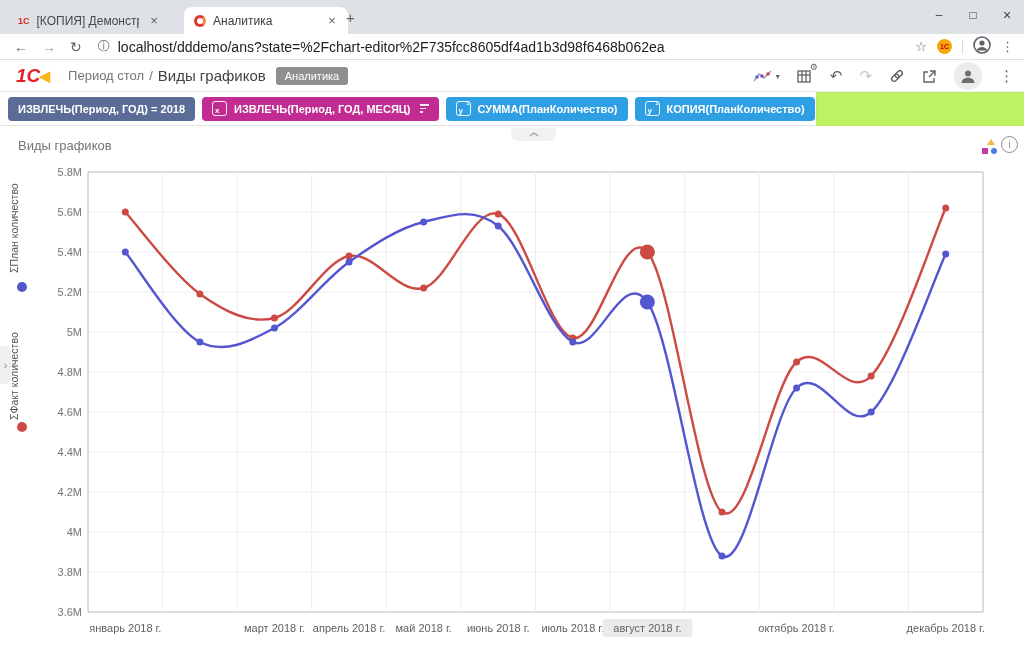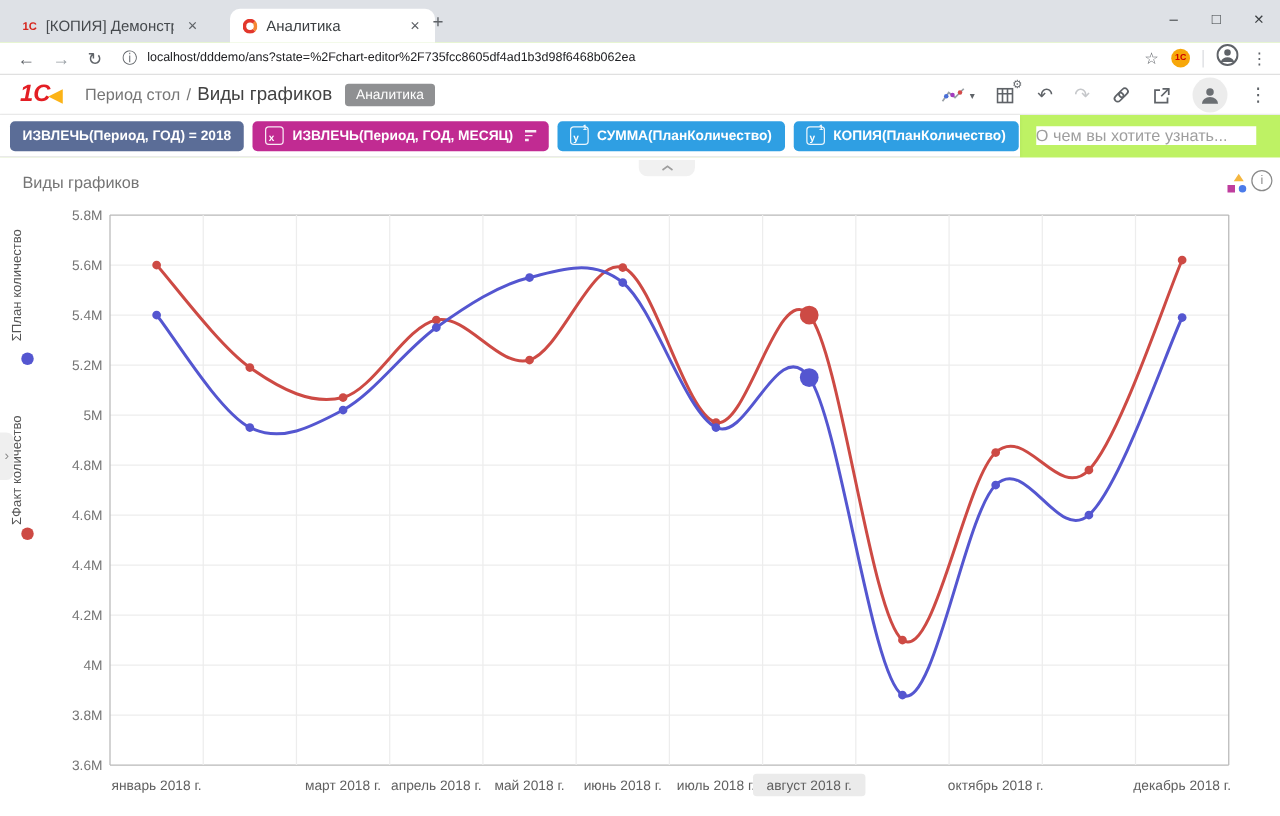--- a/index.html
+++ b/index.html
@@ -18,21 +18,21 @@
   .favicon2 { width:12px; height:12px; border:3.5px solid #e2372c; border-right-color:#f58634; border-radius:50%; }
   .newtab { position:absolute; left:346px; top:9px; font-size:15px; color:#5f6368; }
   .wincontrols { position:absolute; right:0; top:0; height:34px; display:flex; }
   .winbtn { width:34px; height:30px; display:flex; align-items:center; justify-content:center; font-size:12px; color:#3c4043; }
   .winbtn.close { font-size:14px; }
 
   .addressbar { position:absolute; left:0; top:34px; width:1024px; height:26px; background:#fff; display:flex; align-items:center; border-bottom:1px solid #e0e0e0; }
   .navicon { font-size:14px; color:#5f6368; margin-left:14px; }
   .navicon.fwd { color:#9aa0a6; }
   .urlinfo { font-size:12px; color:#5f6368; margin-left:16px; }
-  .urltext { font-size:10px; color:#202124; margin-left:8px; flex:1; overflow:hidden; white-space:nowrap; }
+  .urltext { font-size:14px; color:#202124; margin-left:8px; flex:1; overflow:hidden; white-space:nowrap; }
   .bar-right { display:flex; align-items:center; gap:10px; margin-right:10px; }
   .staricon { font-size:13px; color:#5f6368; }
   .exticon { width:15px; height:15px; border-radius:50%; background:#f7a70a; color:#c00; font-size:7px; font-weight:bold; display:flex; align-items:center; justify-content:center; }
   .barsep { width:1px; height:14px; background:#dadce0; }
   .menudots { font-size:13px; color:#5f6368; }
 
   
   .appbar { position:absolute; left:0; top:60px; width:1024px; height:32px; background:#fff; border-bottom:1px solid #ececec; display:flex; align-items:center; }
   .logo { margin-left:16px; font-weight:bold; font-style:italic; font-size:19px; color:#e31e24; display:flex; align-items:center; }
   .logo-arrow { color:#fcb316; font-size:14px; font-style:normal; margin-left:-1px; }
@@ -197,21 +197,20 @@
         </span>
       <span>СУММА(ПланКоличество)</span>
     </div>
     <div class="chip" style="background: rgb(47, 159, 227);">
       <span class="axisbox">
           <span class="axletter">y</span>
           <span class="axsup">1</span>
         </span>
       <span>КОПИЯ(ПланКоличество)</span>
     </div>
-    <input class="searchbox" placeholder="О чем вы хотите узнать..." style="">
   </div>
 
   <div class="main">
     <div class="collapse-handle">
       <svg width="10" height="5" viewBox="0 0 10 5">
           <polyline points="1,4 5,1 9,4" fill="none" stroke="#9e9e9e" stroke-width="1.3"></polyline>
         </svg>
     </div>
     <div class="chart-title">Виды графиков</div>
     <div class="shapes-icon">

